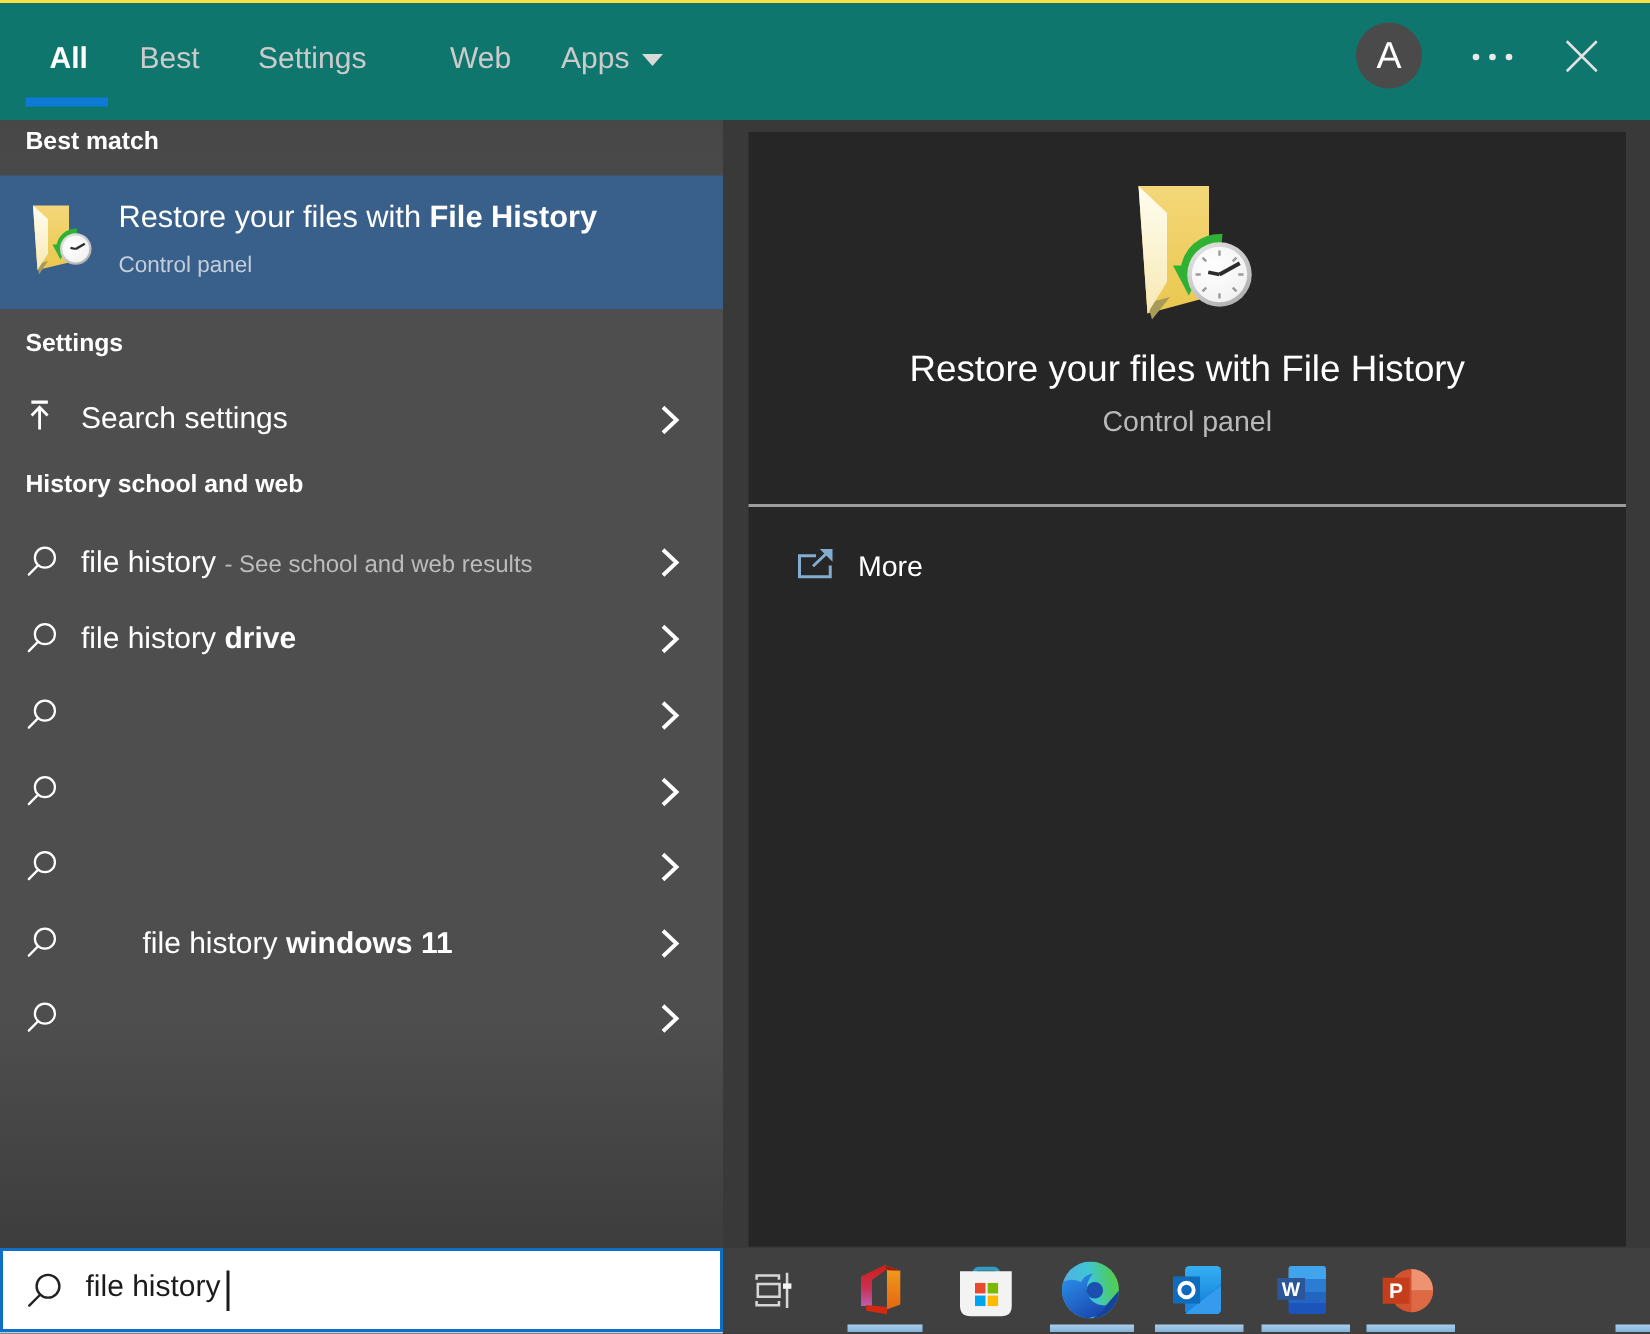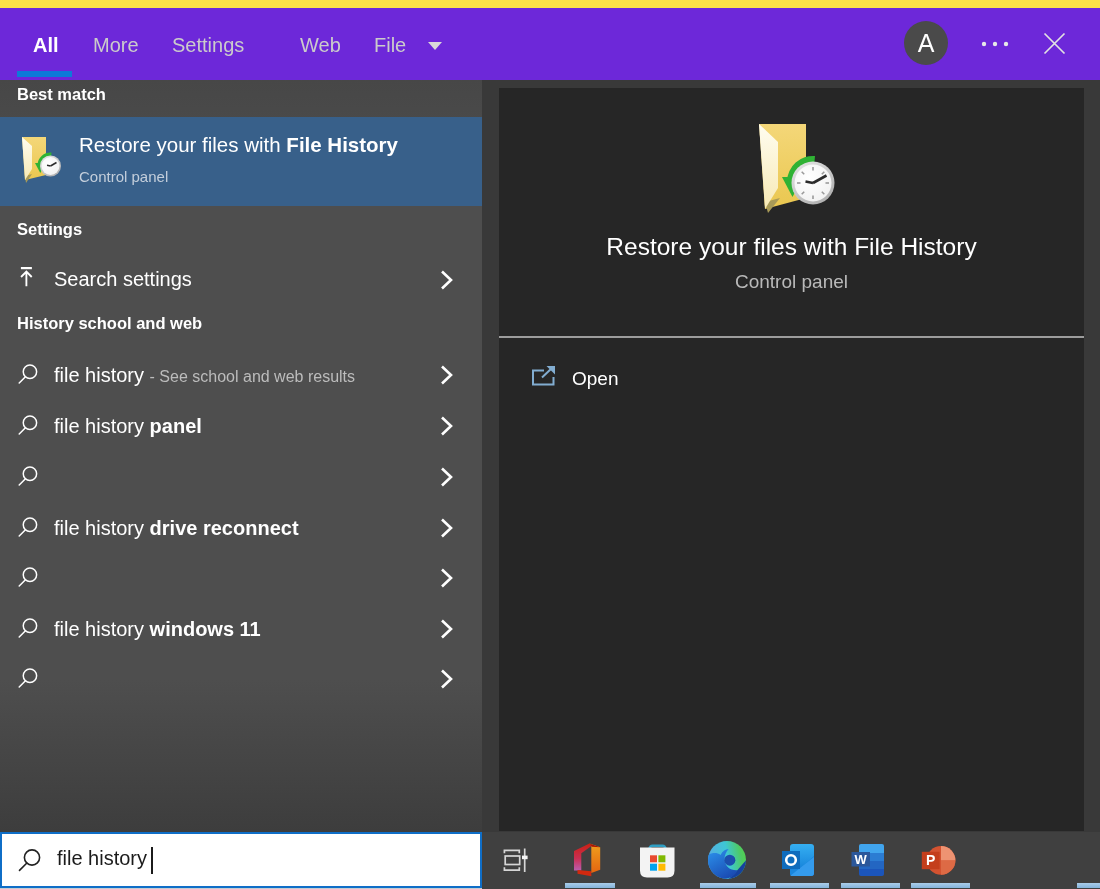--- a/index.html
+++ b/index.html
@@ -1,20 +1,20 @@
 <!DOCTYPE html>
 <html><head>
 <meta charset="utf-8">
 <style>
   * { margin:0; padding:0; box-sizing:border-box; }
   html,body { width:1100px; height:889px; overflow:hidden; background:#393939;
     font-family:"Liberation Sans", sans-serif; }
   .abs { position:absolute; }
   
-  #topbar { position:absolute; left:0; top:0; width:1100px; height:80px; background:#6d28d9; border-top:8px solid #fde047; }
+  #topbar { position:absolute; left:0; top:0; width:1100px; height:80px; background:#0f766e; border-top:2px solid #fde047; }
   .tab { position:absolute; top:26px; font-size:20px; color:#cbcbcb; }
   #tab-all { left:33px; color:#ffffff; font-weight:bold; }
   #all-underline { position:absolute; left:17px; top:63px; width:55px; height:6px; background:#0d7ad8; }
   #avatar { position:absolute; left:904px; top:13px; width:44px; height:44px; border-radius:50%;
      background:#4a4a4a; color:#fff; font-size:25px; text-align:center; line-height:44px; }
   
   #leftpanel { position:absolute; left:0; top:80px; width:482px; height:752px; background:linear-gradient(180deg,#474747 0px,#4e4e4e 100px,#4e4e4e 600px,#3d3d3d 752px); }
   .hdr { position:absolute; left:17px; color:#ffffff; font-weight:bold; font-size:16.5px; }
   #bluerow { position:absolute; left:0; top:37px; width:482px; height:89px; background:#38608a; }
   .rowtext { position:absolute; left:54px; color:#ffffff; font-size:20px; }
@@ -24,24 +24,24 @@
   #searchbox { position:absolute; left:0; top:832px; width:482px; height:56px;
      background:#ffffff; border:2.5px solid #0f6ec7; }
   
   #card { position:absolute; left:499px; top:88px; width:585px; height:743px; background:#262626; }
   #cardsep { position:absolute; left:0px; top:248px; width:585px; height:2px; background:#9c9c9c; }
 </style>
 </head>
 <body>
 <div id="topbar">
   <span class="tab" id="tab-all">All</span>
-  <span class="tab" style="left:93px;">More</span>
+  <span class="tab" style="left:93px;">Best</span>
   <span class="tab" style="left:172px;">Settings</span>
   <span class="tab" style="left:300px;">Web</span>
-  <span class="tab" style="left:374px;">File</span>
+  <span class="tab" style="left:374px;">Apps</span>
   <svg class="abs" style="left:427px;top:32px;" width="16" height="12">
       <polygon points="1,2 15,2 8,10" fill="#d9d9d9"></polygon>
     </svg>
   <div id="all-underline"></div>
   <div id="avatar">A</div>
   <svg class="abs" style="left:981px;top:32px;" width="32" height="8">
     <circle cx="3" cy="4" r="2.2" fill="#e8e8e8"></circle>
       <circle cx="14" cy="4" r="2.2" fill="#e8e8e8"></circle>
       <circle cx="25" cy="4" r="2.2" fill="#e8e8e8"></circle>
   </svg>
@@ -87,55 +87,54 @@
     </svg>
   <div class="rowtext" style="top:284px;">file history <span style="color:#bcbcbc;font-size:16px;">- See school and web results</span></div>
   <svg class="chev" style="top:285px;">
       <path d="M2 1.5 L11 10 L2 18.5" stroke="#fff" stroke-width="2.6" fill="none" stroke-linejoin="miter"></path>
     </svg>
 
   <svg class="mag" style="top:334px;" width="25" height="25" viewBox="0 0 25 25">
       <circle cx="14.7" cy="10" r="7.6" stroke="#fff" stroke-width="1.7" fill="none"></circle>
       <line x1="9.6" y1="15.6" x2="2.5" y2="22.8" stroke="#fff" stroke-width="1.7" stroke-linecap="round"></line>
     </svg>
-  <div class="rowtext" style="top:335px;">file history <b>panel</b></div>
+  <div class="rowtext" style="top:335px;">file history <b>drive</b></div>
   <svg class="chev" style="top:336px;">
       <path d="M2 1.5 L11 10 L2 18.5" stroke="#fff" stroke-width="2.6" fill="none" stroke-linejoin="miter"></path>
     </svg>
 
   <svg class="mag" style="top:385px;" width="25" height="25" viewBox="0 0 25 25">
       <circle cx="14.7" cy="10" r="7.6" stroke="#fff" stroke-width="1.7" fill="none"></circle>
       <line x1="9.6" y1="15.6" x2="2.5" y2="22.8" stroke="#fff" stroke-width="1.7" stroke-linecap="round"></line>
     </svg>
   <svg class="chev" style="top:387px;">
       <path d="M2 1.5 L11 10 L2 18.5" stroke="#fff" stroke-width="2.6" fill="none" stroke-linejoin="miter"></path>
     </svg>
 
   <svg class="mag" style="top:436px;" width="25" height="25" viewBox="0 0 25 25">
       <circle cx="14.7" cy="10" r="7.6" stroke="#fff" stroke-width="1.7" fill="none"></circle>
       <line x1="9.6" y1="15.6" x2="2.5" y2="22.8" stroke="#fff" stroke-width="1.7" stroke-linecap="round"></line>
     </svg>
-  <div class="rowtext" style="top:437px;">file history <b>drive reconnect</b></div>
   <svg class="chev" style="top:438px;">
       <path d="M2 1.5 L11 10 L2 18.5" stroke="#fff" stroke-width="2.6" fill="none" stroke-linejoin="miter"></path>
     </svg>
 
   <svg class="mag" style="top:486px;" width="25" height="25" viewBox="0 0 25 25">
       <circle cx="14.7" cy="10" r="7.6" stroke="#fff" stroke-width="1.7" fill="none"></circle>
       <line x1="9.6" y1="15.6" x2="2.5" y2="22.8" stroke="#fff" stroke-width="1.7" stroke-linecap="round"></line>
     </svg>
   <svg class="chev" style="top:488px;">
       <path d="M2 1.5 L11 10 L2 18.5" stroke="#fff" stroke-width="2.6" fill="none" stroke-linejoin="miter"></path>
     </svg>
 
   <svg class="mag" style="top:537px;" width="25" height="25" viewBox="0 0 25 25">
       <circle cx="14.7" cy="10" r="7.6" stroke="#fff" stroke-width="1.7" fill="none"></circle>
       <line x1="9.6" y1="15.6" x2="2.5" y2="22.8" stroke="#fff" stroke-width="1.7" stroke-linecap="round"></line>
     </svg>
-  <div class="rowtext" style="top:538px;">file history <b>windows 11</b></div>
+  <div class="rowtext" style="top:538px;margin-left:41px;">file history <b>windows 11</b></div>
   <svg class="chev" style="top:539px;">
       <path d="M2 1.5 L11 10 L2 18.5" stroke="#fff" stroke-width="2.6" fill="none" stroke-linejoin="miter"></path>
     </svg>
 
   <svg class="mag" style="top:587px;" width="25" height="25" viewBox="0 0 25 25">
       <circle cx="14.7" cy="10" r="7.6" stroke="#fff" stroke-width="1.7" fill="none"></circle>
       <line x1="9.6" y1="15.6" x2="2.5" y2="22.8" stroke="#fff" stroke-width="1.7" stroke-linecap="round"></line>
     </svg>
   <svg class="chev" style="top:589px;">
       <path d="M2 1.5 L11 10 L2 18.5" stroke="#fff" stroke-width="2.6" fill="none" stroke-linejoin="miter"></path>
@@ -195,21 +194,21 @@
     </g>
   </svg>
   <div class="abs" style="left:0;top:145px;width:585px;text-align:center;color:#fff;font-size:24.5px;">Restore your files with File History</div>
   <div class="abs" style="left:0;top:183px;width:585px;text-align:center;color:#b9b9b9;font-size:19px;">Control panel</div>
   <div id="cardsep"></div>
   <svg class="abs" style="left:32px;top:278px;" width="26" height="20" viewBox="0 0 26 20">
     <path d="M13,4.5 H2 V18.5 H22.5 V11" stroke="#82add1" stroke-width="2" fill="none"></path>
     <line x1="11" y1="11.5" x2="21.5" y2="1.5" stroke="#82add1" stroke-width="2"></line>
     <polygon points="15.5,0 24,0 24,8.5" fill="#82add1"></polygon>
   </svg>
-  <div class="abs" style="left:73px;top:280px;color:#fff;font-size:19px;">Open</div>
+  <div class="abs" style="left:73px;top:280px;color:#fff;font-size:19px;">More</div>
 </div>
 
 <div class="abs" style="left:482px;top:832px;width:618px;height:57px;background:#404040;"></div>
 <svg class="abs" style="left:490px;top:832px;" width="610" height="57" viewBox="0 0 610 57">
   <defs>
     <linearGradient id="offL" x1="0" y1="0" x2="0" y2="1">
       <stop offset="0" stop-color="#cb2013"></stop>
         <stop offset="0.55" stop-color="#ca2f53"></stop>
         <stop offset="1" stop-color="#b95fb0"></stop>
     </linearGradient>

